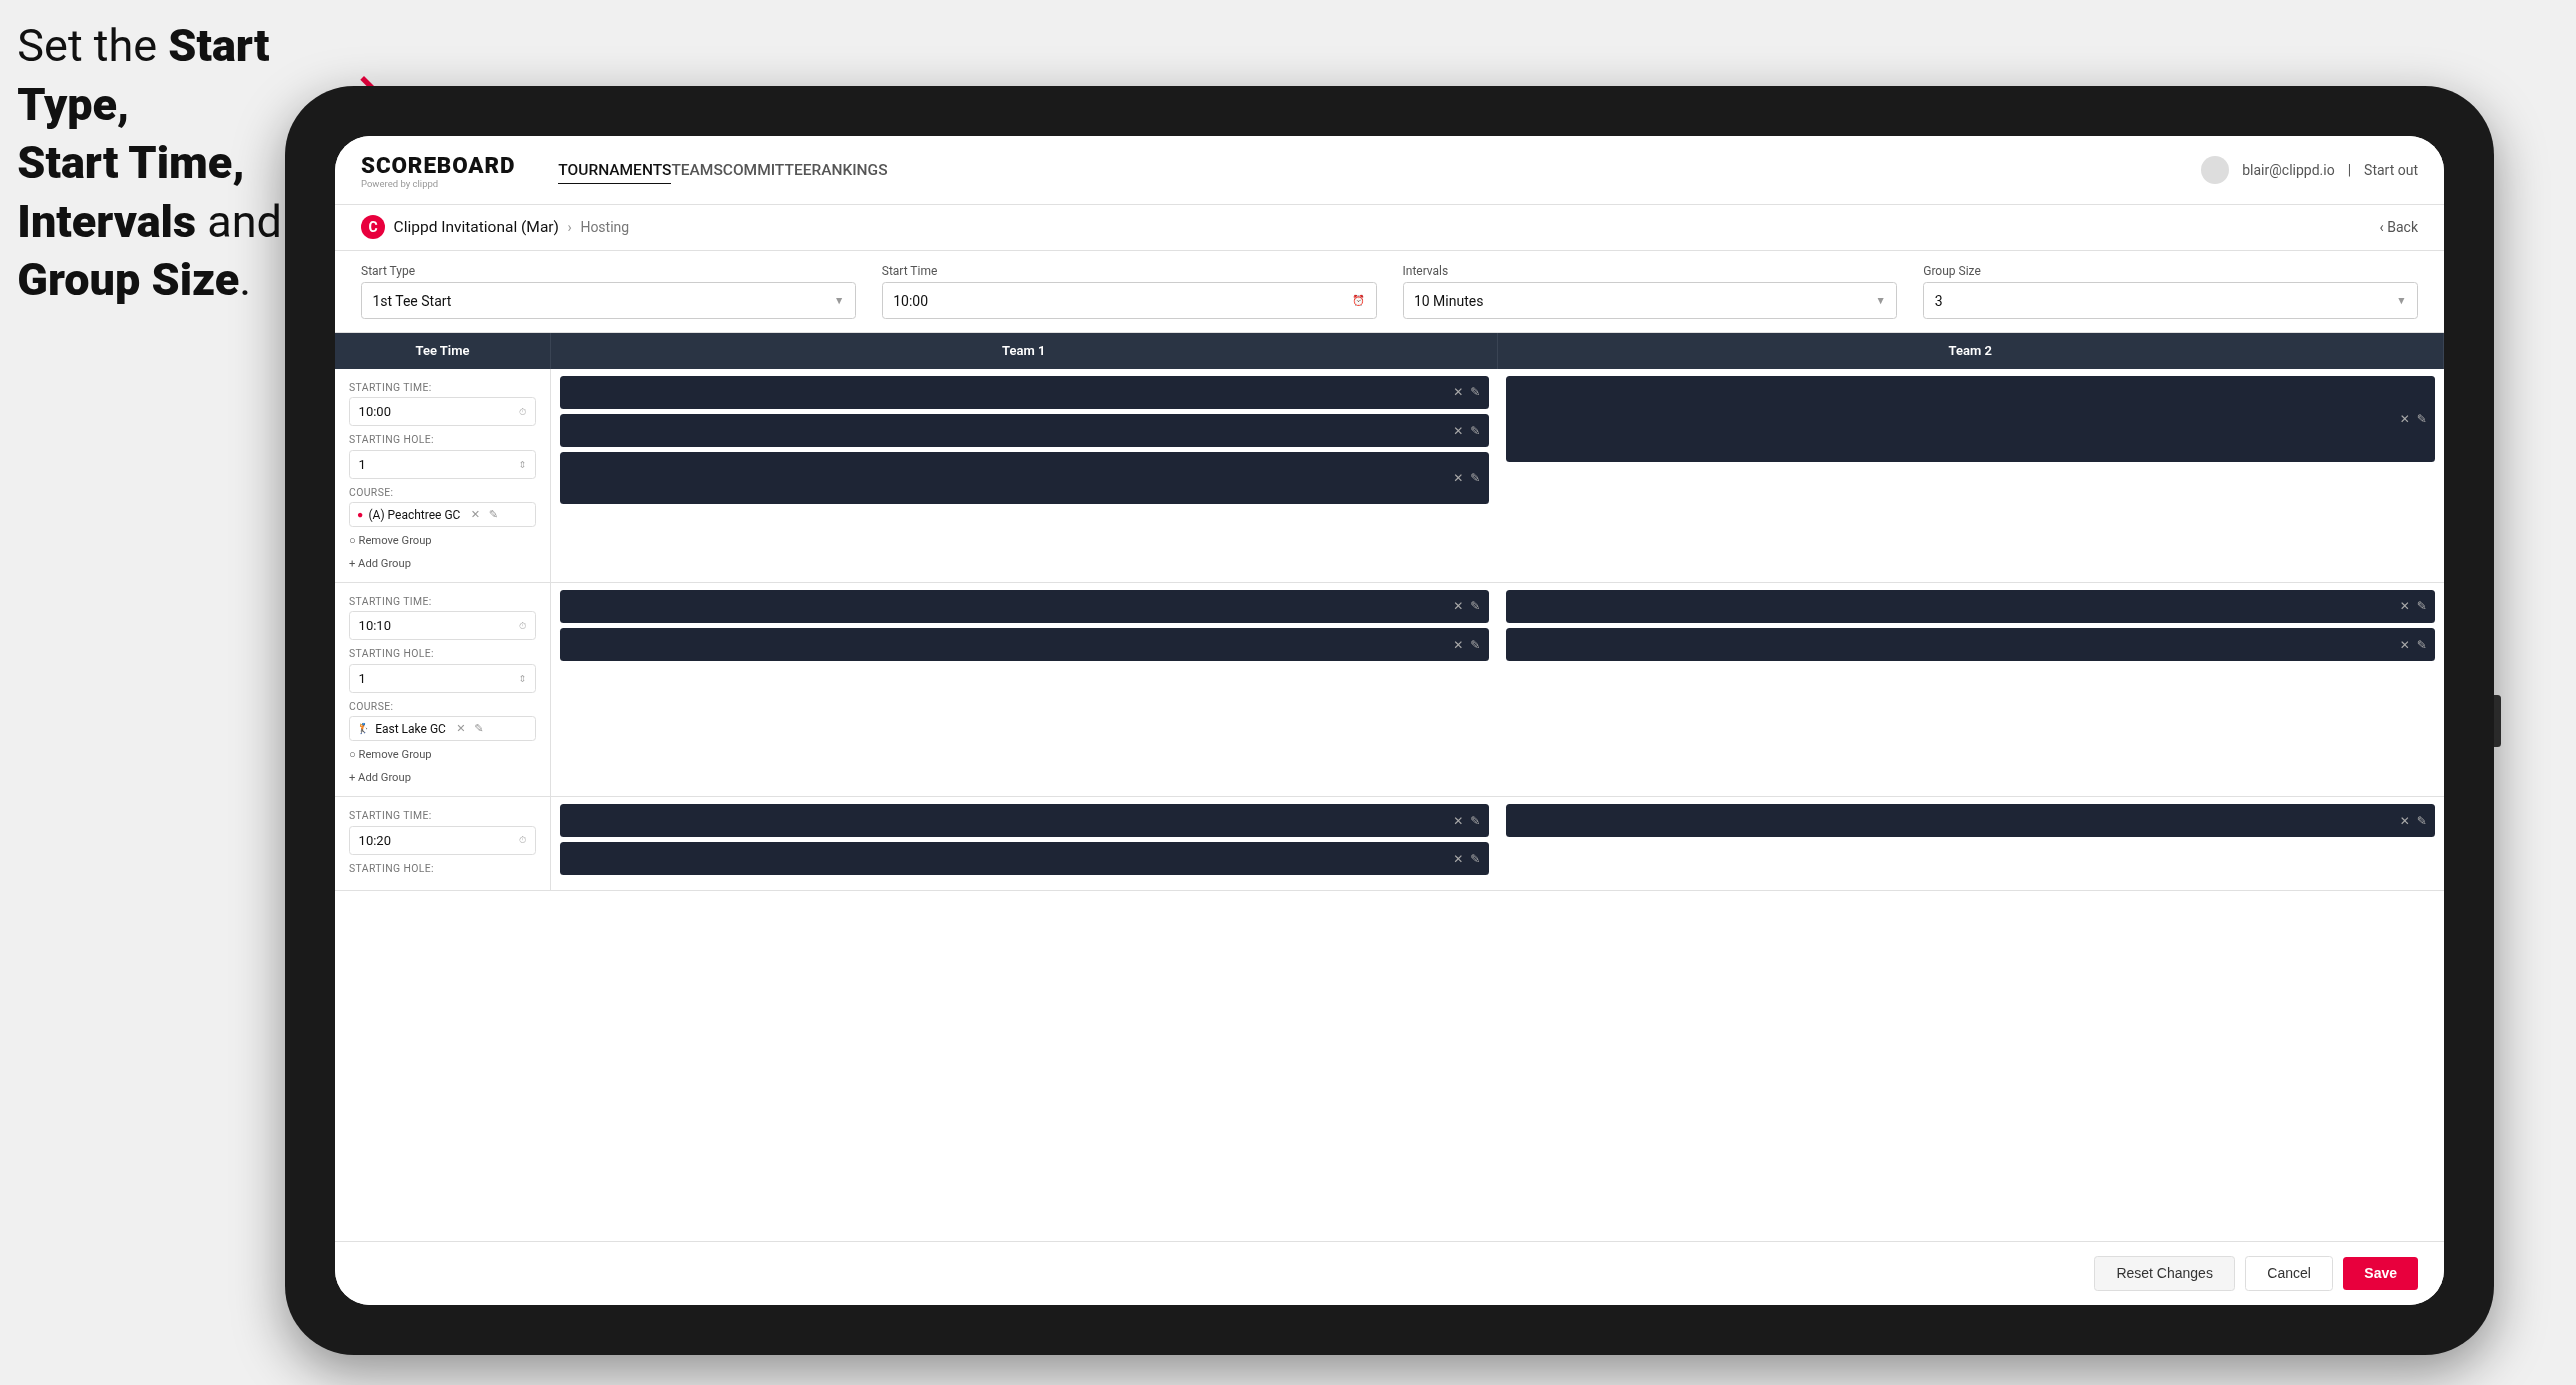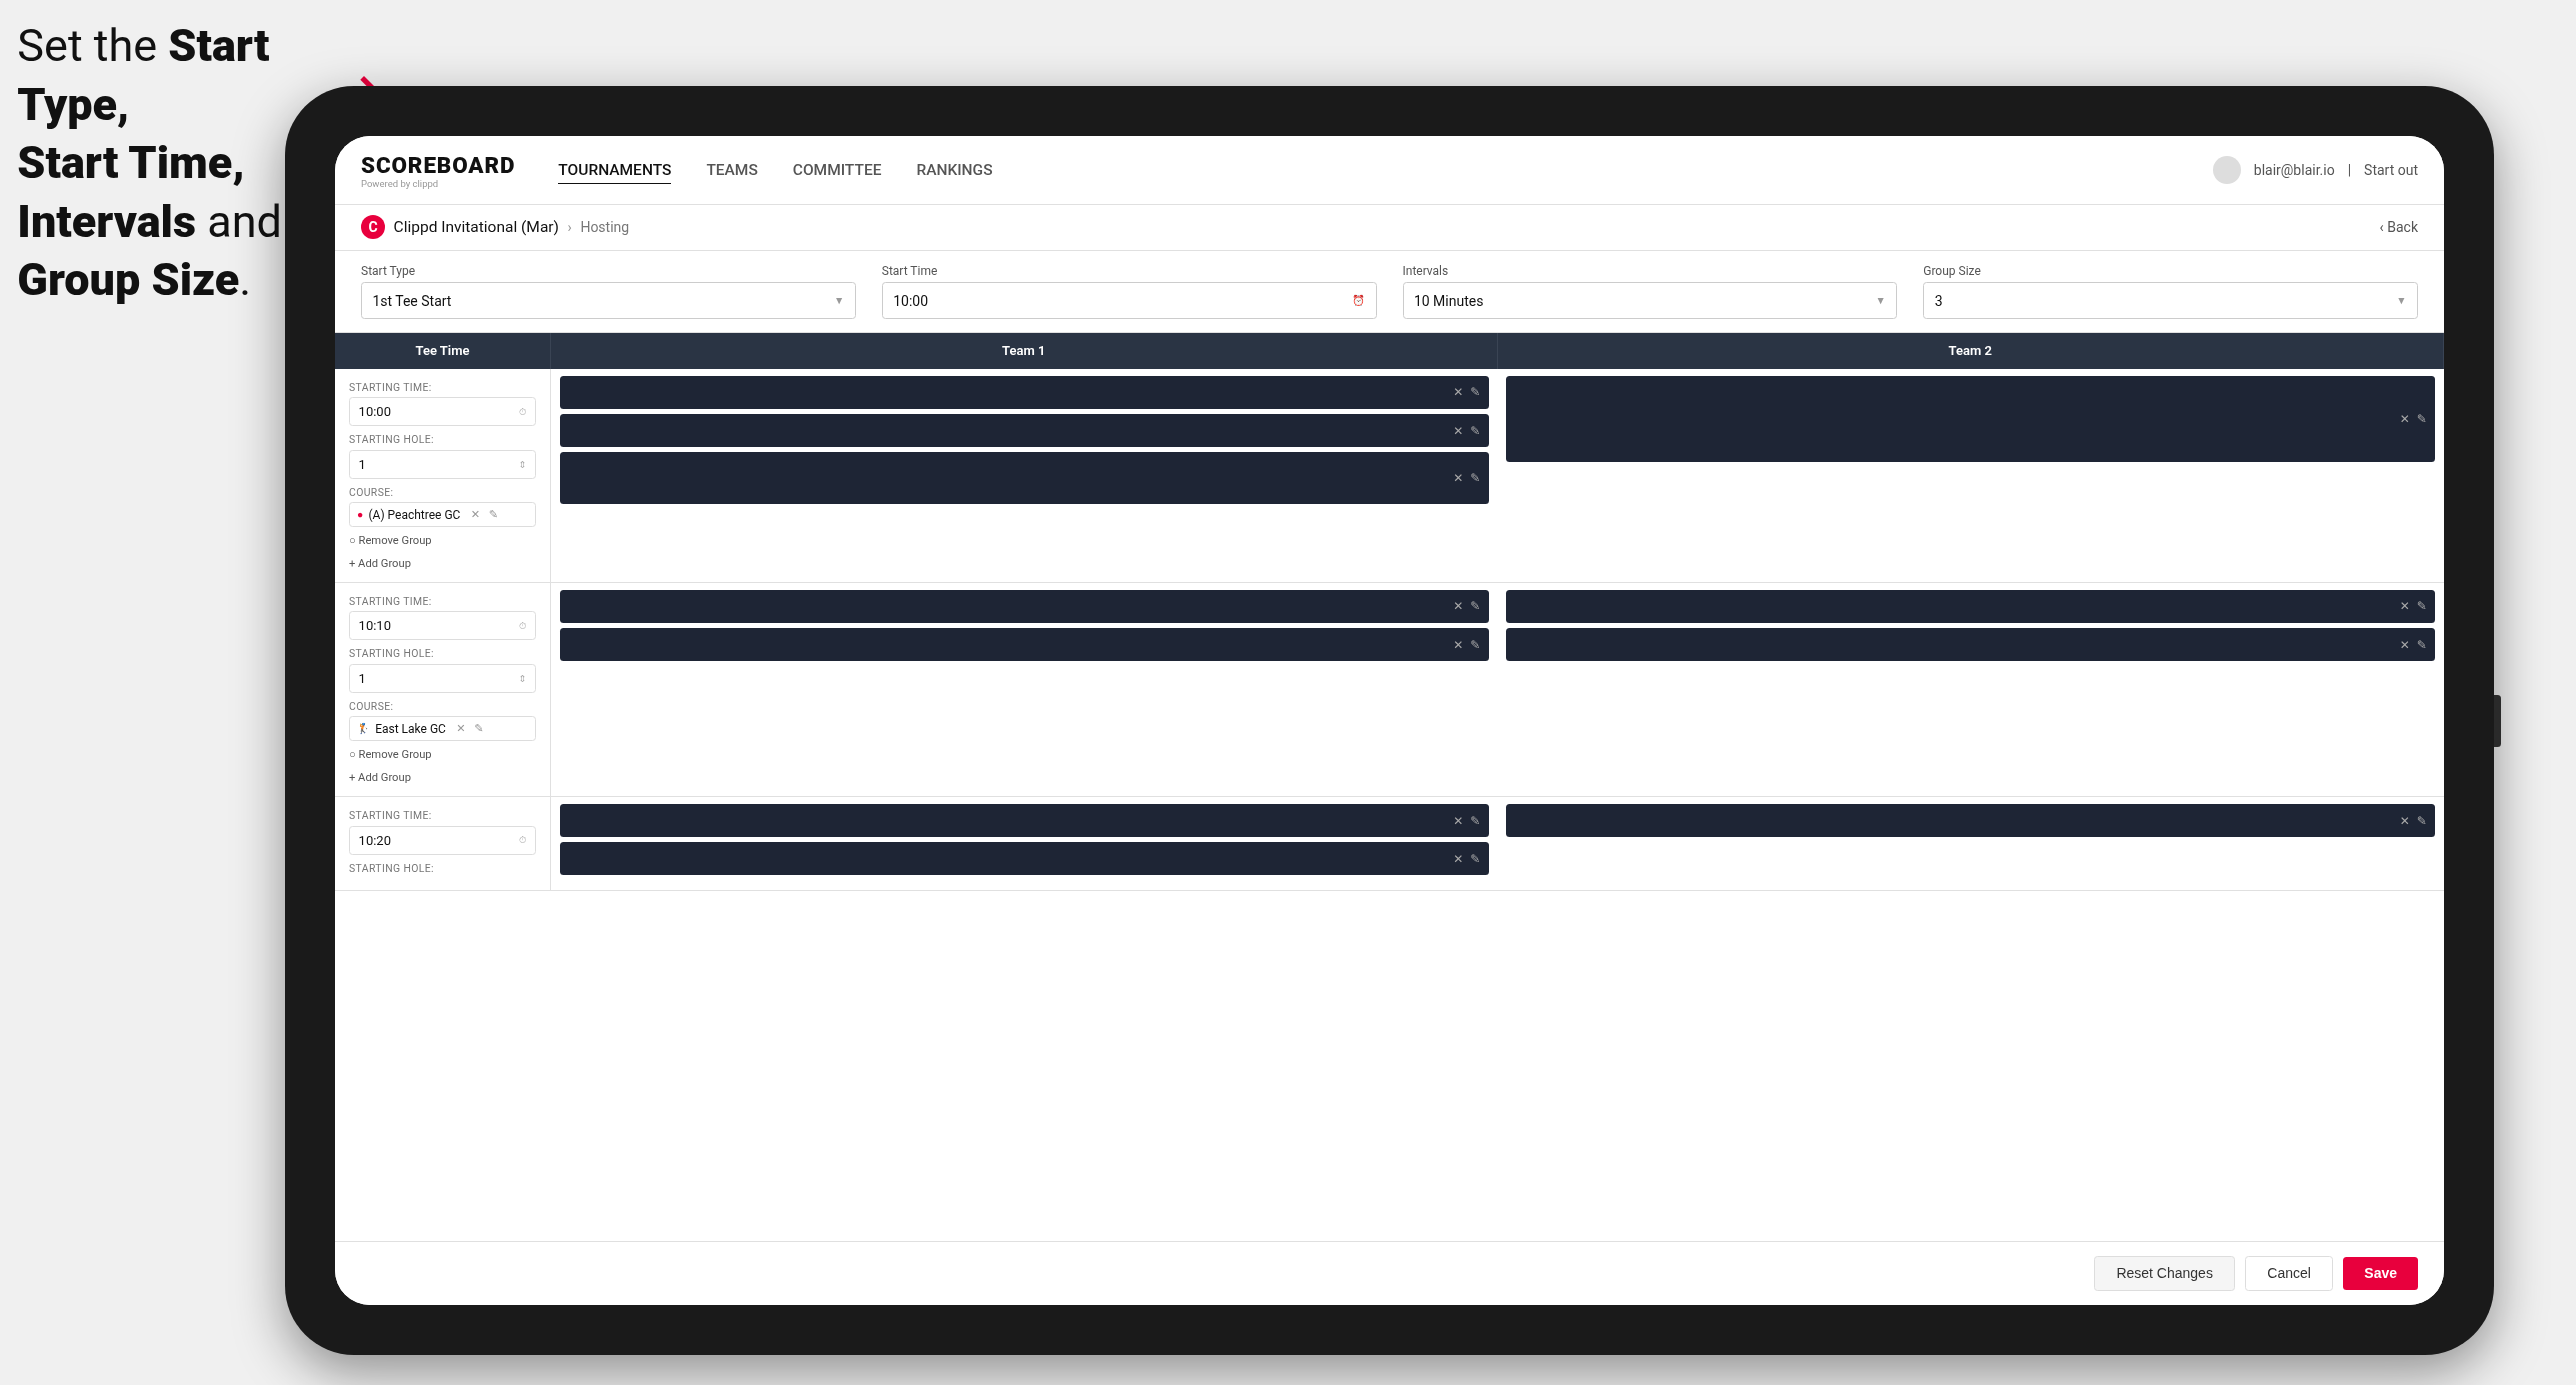--- a/index.html
+++ b/index.html
@@ -83,21 +83,20 @@
       font-weight: 900;
       letter-spacing: 0.9px;
       color: #111;
     }
     .logo-sub {
       font-size: 9.5px;
       color: #999;
     }
     .nav-links {
       display: flex;
-      gap: 35px;
       flex: 1;
       align-items: center;
     }
     .nav-link {
       font-size: 15.5px;
       color: #555;
       text-decoration: none;
       font-weight: 500;
       cursor: pointer;
       padding: 4.3px 0;
@@ -404,21 +403,21 @@
         <span class="logo-sub">Powered by clippd</span>
       </div>
       <div class="nav-links">
         <span class="nav-link active">TOURNAMENTS</span>
         <span class="nav-link">TEAMS</span>
         <span class="nav-link">COMMITTEE</span>
         <span class="nav-link">RANKINGS</span>
       </div>
       <div class="nav-right">
         <div class="nav-avatar"></div>
-        <span>blair@blair.io</span>
+        <span>blair@clippd.io</span>
         <span>|</span>
         <span>Start out</span>
       </div>
     </div>
 
     <div class="breadcrumb-bar">
       <div class="breadcrumb-left">
         <div class="clippd-icon">C</div>
         <span class="breadcrumb-title">Clippd Invitational (Mar)</span>
         <span class="breadcrumb-sep">›</span>

